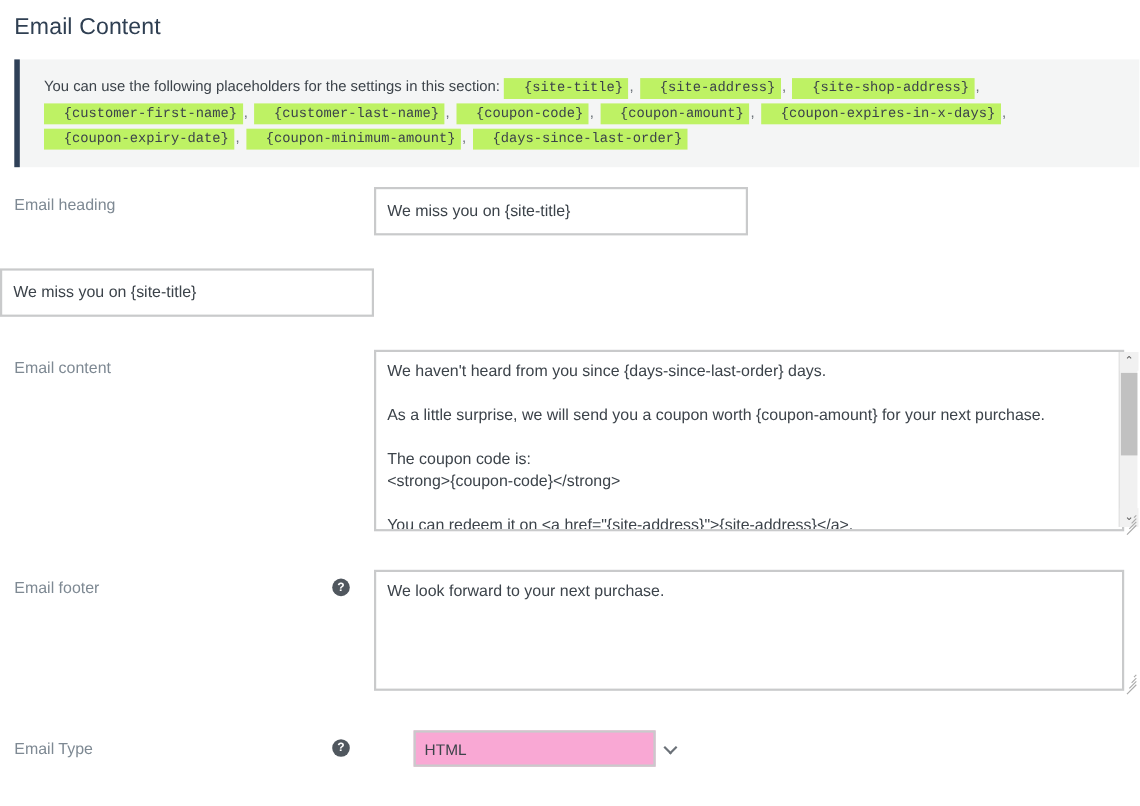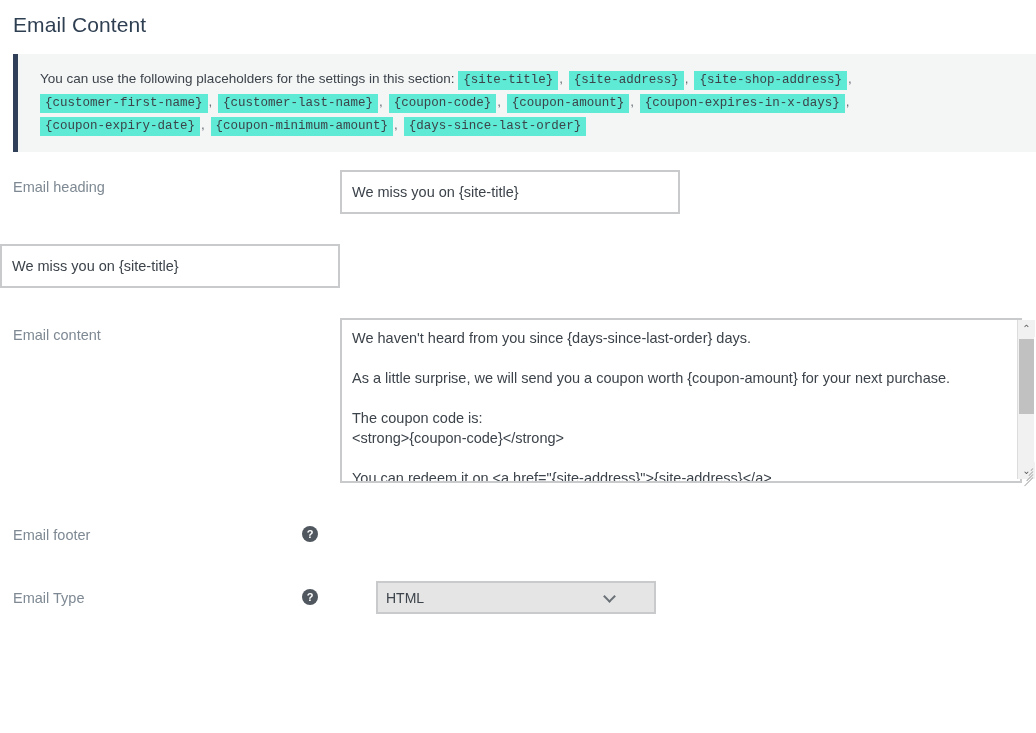--- a/index.html
+++ b/index.html
@@ -36,23 +36,23 @@
     border-left: 5px solid #2f4058;
     padding: 14px 14px 15px 22px;
     line-height: 22px;
     font-size: 13.5px;
     color: #3c434a;
   }
   .notice .intro { white-space: nowrap; }
   code.ph {
     font-family: "Liberation Mono", monospace;
     font-size: 12.5px;
-    background: #5eead4;
-    color: #3c434a;
-    padding: 2px 5px 3px 5px;
+    background: #bef264;
+    color: #3c434a;
+    padding: 2px 5px 3px 18px;
     border-radius: 0;
     white-space: nowrap;
   }
   .comma { color: #6b7178; padding: 0 2px 0 1px; }
 
   
   .form-table { margin-top: 18px; }
   .row {
     display: flex;
     align-items: flex-start;
@@ -168,24 +168,24 @@
     transform: rotate(-45deg);
   }
   .grip i:nth-child(1) { bottom: 2px;  width: 12px; }
   .grip i:nth-child(2) { bottom: 5px;  width: 9px; }
   .grip i:nth-child(3) { bottom: 8px;  width: 6px; }
   .grip i:nth-child(4) { bottom: 11px; width: 3px; }
 
   
   .select-wrap { position: relative; width: 250px; }
   select.dropdown {
-    width: 280px;
+    width: 220px;
     height: 33px;
     border: 2px solid #c9cacb;
-    background: #e5e5e5;
+    background: #f9a8d4;
     font-family: "Liberation Sans", sans-serif;
     font-size: 14px;
     color: #3c434a;
     padding: 0 28px 0 8px;
     outline: none;
     border-radius: 0;
     -webkit-appearance: none;
     appearance: none;
   }
   .chev {
@@ -261,20 +261,31 @@
           </div>
       </div>
     </div>
   </div>
 
   <div class="row row-footer">
     <div class="label-cell">
       <span class="label-text">Email footer</span>
       <span class="help-icon">?</span>
     </div>
+    <div class="field-cell">
+      <div class="ta-wrap">
+        <textarea id="footer-area" class="area" style="">We look forward to your next purchase.</textarea>
+        <div class="grip">
+            <i></i>
+            <i></i>
+            <i></i>
+            <i></i>
+          </div>
+      </div>
+    </div>
   </div>
 
   <div class="row row-type">
     <div class="label-cell">
       <span class="label-text">Email Type</span>
       <span class="help-icon">?</span>
     </div>
     <div class="field-cell">
       <div class="select-wrap">
         <select class="dropdown" id="type-select"><option value="HTML">HTML</option></select>

